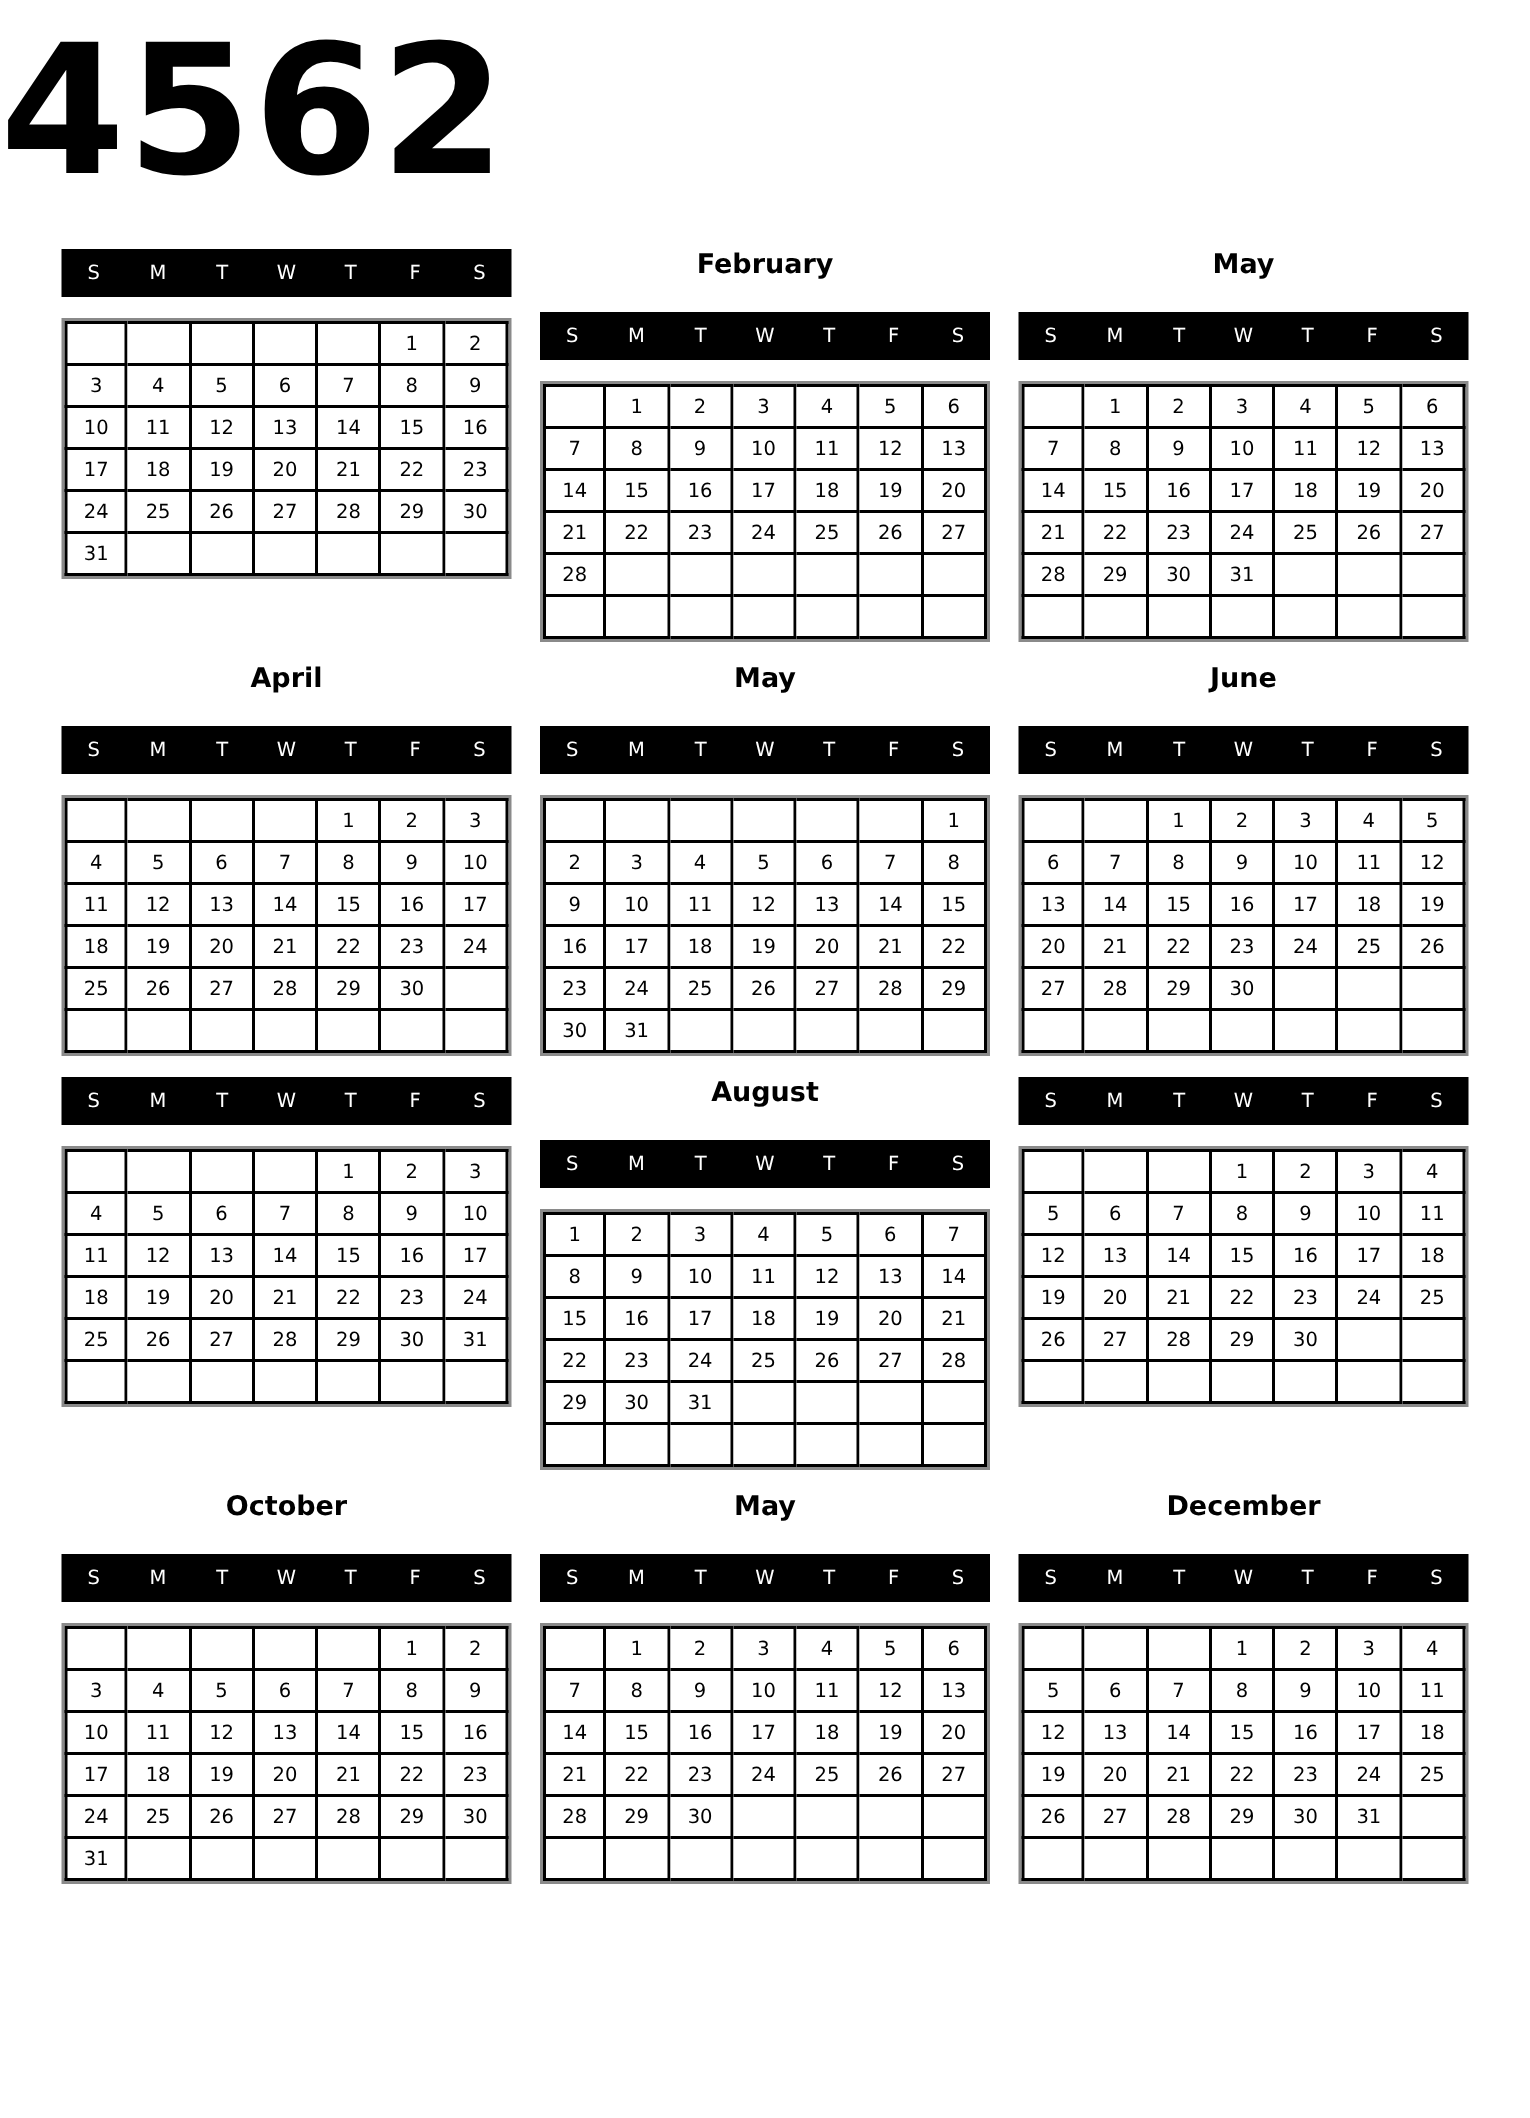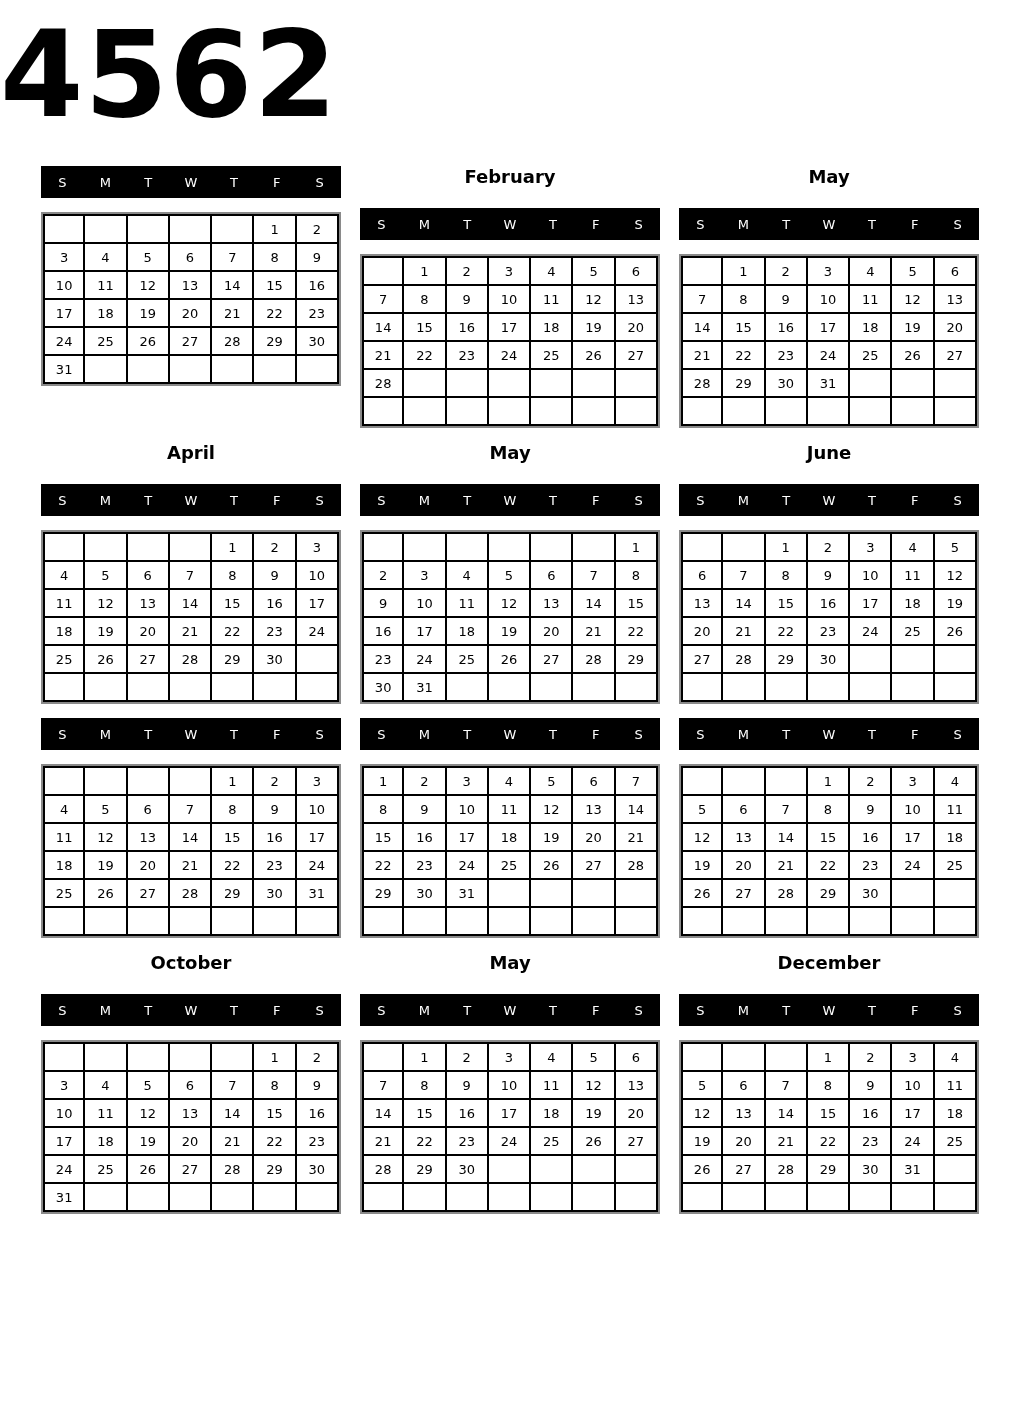--- a/index.html
+++ b/index.html
@@ -575,20 +575,21 @@
               <td></td>
               <td></td>
               <td></td>
               <td></td>
             </tr>
           </tbody>
     </table>
   </div>
 
   <div class="month-block">
+    <div class="month-name">August</div>
     <div class="weekday-bar">
           <span class="wd">S</span>
           <span class="wd">M</span>
           <span class="wd">T</span>
           <span class="wd">W</span>
           <span class="wd">T</span>
           <span class="wd">F</span>
           <span class="wd">S</span>
         </div>
     <table class="month-grid">

